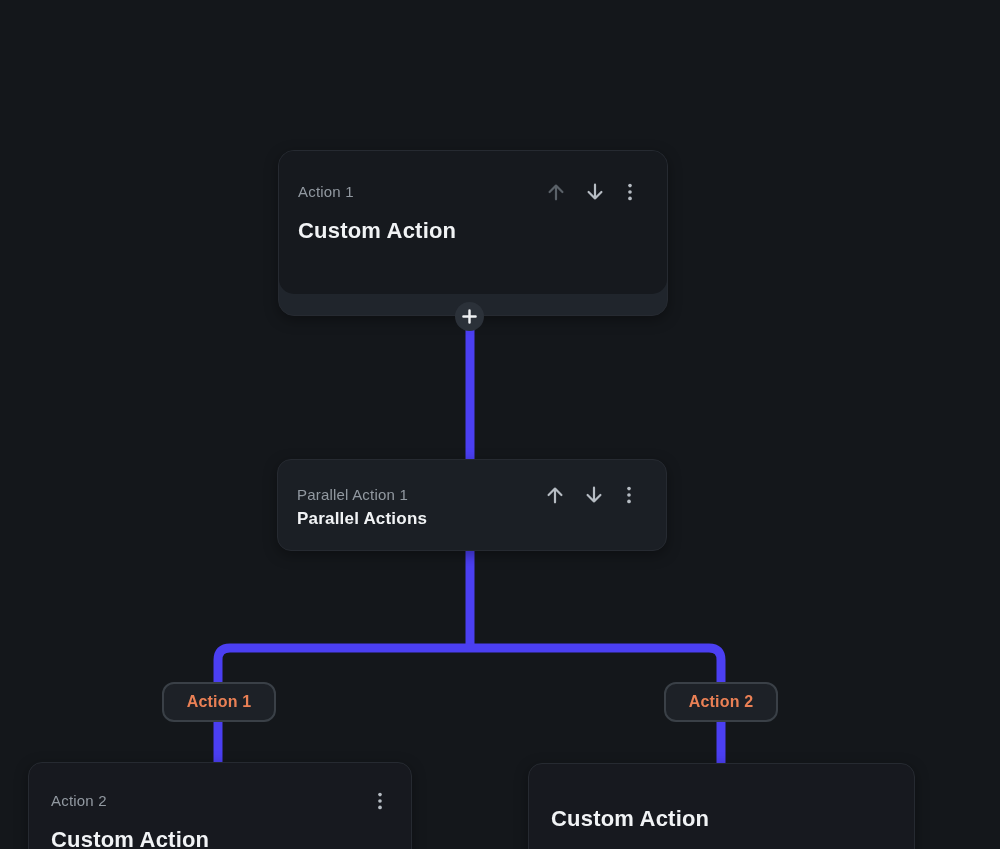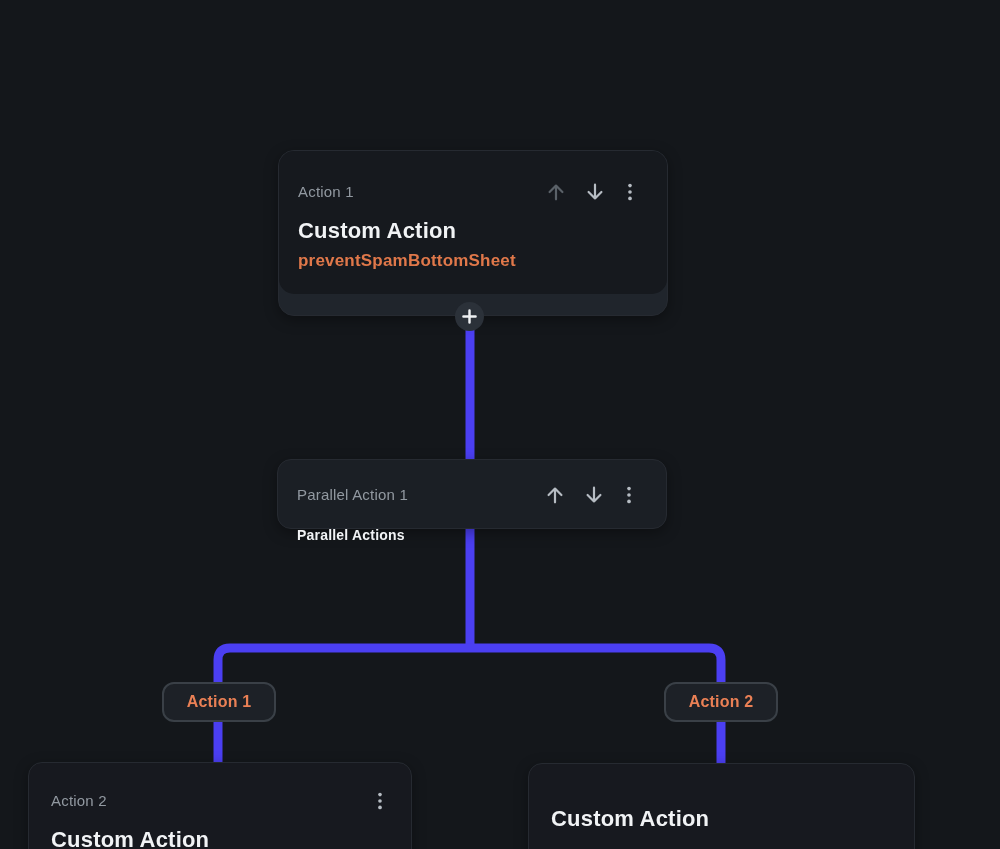--- a/index.html
+++ b/index.html
@@ -62,25 +62,25 @@
   #add-button {
     position: absolute; left: 455px; top: 302px; z-index: 4;
     width: 29px; height: 29px; border-radius: 50%;
     background: #2b3139; border: none; cursor: pointer;
     display: flex; align-items: center; justify-content: center;
     color: #eef0f2;
   }
 
   
   #card-parallel {
-    left: 277px; top: 459px; width: 390px; height: 70px;
+    left: 277px; top: 459px; width: 390px; height: 92px;
     background: #1b1f25; border-radius: 14px;
     padding: 24px 30px 0 19px;
   }
-  #card-parallel .card-title { margin-top: 19px; font-size: 14px; line-height: 20px; }
+  #card-parallel .card-title { margin-top: 3px; font-size: 17px; line-height: 20px; }
 
   
   .branch-pill {
     position: absolute; z-index: 3;
     width: 114px; height: 40px; border-radius: 12px;
     background: #1d2127; border: 2px solid #3a4047;
     display: flex; align-items: center; justify-content: center;
     font-size: 16px; font-weight: 700; color: #ea8055;
     letter-spacing: 0.2px; cursor: pointer;
   }
@@ -125,21 +125,20 @@
           <button class="icon-btn">
             <svg width="14" height="22" viewBox="0 0 14 24" fill="currentColor">
               <circle cx="7" cy="5" r="2"></circle>
                 <circle cx="7" cy="12" r="2"></circle>
                 <circle cx="7" cy="19" r="2"></circle>
             </svg>
           </button>
         </span>
       </div>
       <div class="card-title">Custom Action</div>
-      <div class="card-subtitle">preventSpamBottomSheet</div>
     </div>
   </div>
 
   <button id="add-button">
     <svg width="15" height="15" viewBox="0 0 16 16" stroke="currentColor" stroke-width="2.6" stroke-linecap="round">
       <path d="M8 1.5v13M1.5 8h13"></path>
     </svg>
   </button>
 
   <div class="card" id="card-parallel">

